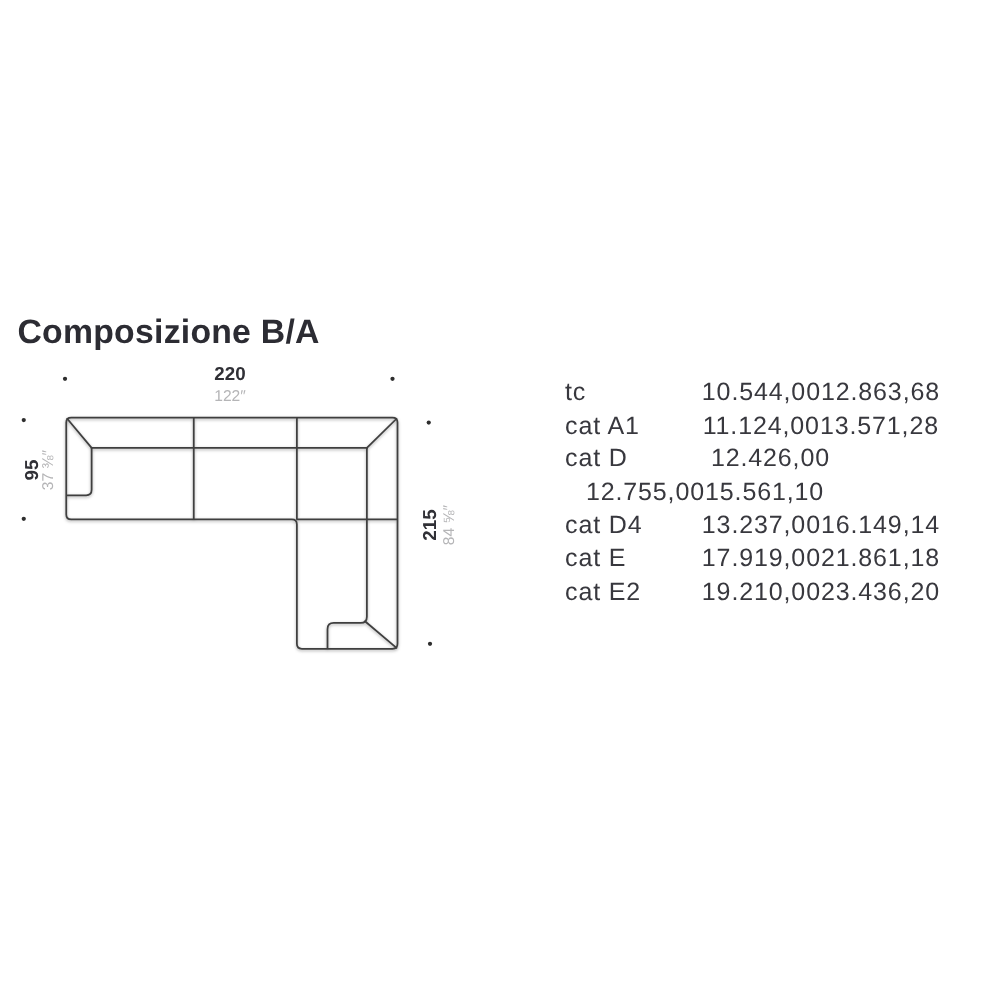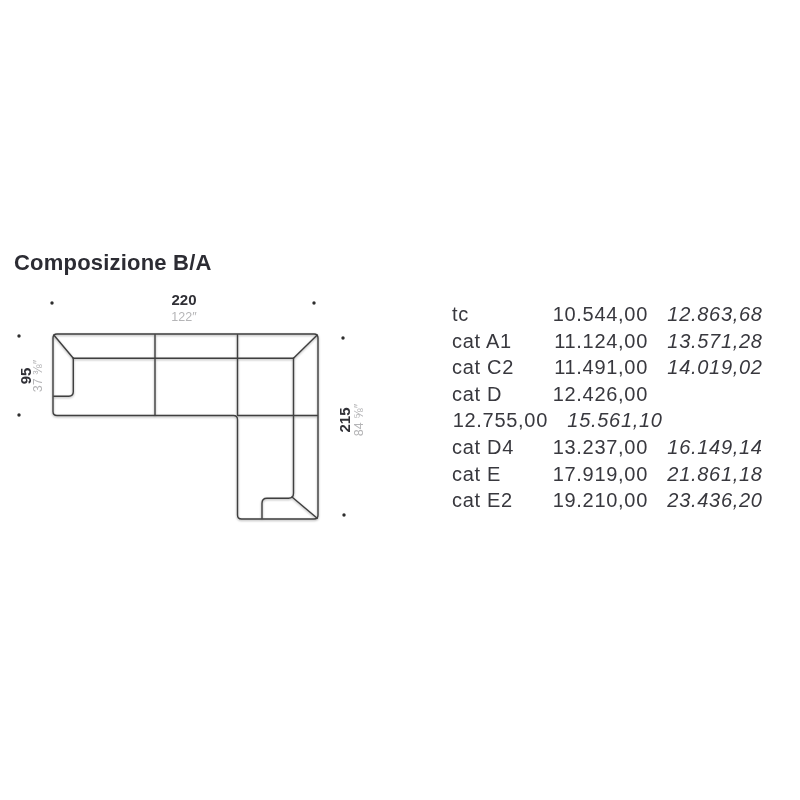--- a/index.html
+++ b/index.html
@@ -12,21 +12,21 @@
   .page{
     position:relative;
     width:800px;height:800px;
     background:#ffffff;
     overflow:hidden;
     font-family:"Liberation Sans","DejaVu Sans",sans-serif;
     color:var(--text-dark);
   }
   .title{
     position:absolute;left:14px;top:250px;
-    font-size:22px;font-weight:700;letter-spacing:.2px;
+    font-size:27px;font-weight:700;letter-spacing:.2px;
     color:#2c2c33;
   }
   
   .diagram{position:absolute;left:0;top:280px;width:420px;height:270px;}
   .diagram svg{position:absolute;left:0;top:0;}
   .sofa-lines{
     fill:none;stroke:var(--line);stroke-width:1.4;
     stroke-linecap:round;stroke-linejoin:round;
     filter:drop-shadow(0.8px 1.6px 1.2px rgba(40,40,40,.40));
   }
@@ -49,22 +49,22 @@
   .dim-right-in{left:314px;top:133px;width:90px;height:14px;}
   
   .price-table{
     position:absolute;left:452px;top:301px;width:330px;
   }
   .pt-row{
     display:flex;height:26.6px;line-height:26.6px;
     font-size:20px;letter-spacing:.7px;color:#38383e;
   }
   .pt-label{width:100px;text-align:left;}
-  .pt-price-a{width:96px;text-align:right;}
-  .pt-price-b{width:134px;text-align:center;font-style:italic;}
+  .pt-price-a{width:96px;text-align:right;margin-left:16px;}
+  .pt-price-b{width:134px;text-align:left;}
 </style>
 </head>
 <body>
 
 <div class="page">
 
   <h1 class="title">Composizione B/A</h1>
 
   <div class="diagram">
     <svg width="400" height="260" viewBox="0 0 400 260">
@@ -112,25 +112,20 @@
       <span class="pt-label">tc</span>
       <span class="pt-price-a">10.544,00</span>
       <span class="pt-price-b">12.863,68</span>
     </div>
     <div class="pt-row">
       <span class="pt-label">cat A1</span>
       <span class="pt-price-a">11.124,00</span>
       <span class="pt-price-b">13.571,28</span>
     </div>
     <div class="pt-row">
-      <span class="pt-label">cat C2</span>
-      <span class="pt-price-a">11.491,00</span>
-      <span class="pt-price-b">14.019,02</span>
-    </div>
-    <div class="pt-row">
       <span class="pt-label">cat D</span>
       <span class="pt-price-a">12.426,00</span>
     </div>
     <div class="pt-row">
       <span class="pt-price-a">12.755,00</span>
       <span class="pt-price-b">15.561,10</span>
     </div>
     <div class="pt-row">
       <span class="pt-label">cat D4</span>
       <span class="pt-price-a">13.237,00</span>

